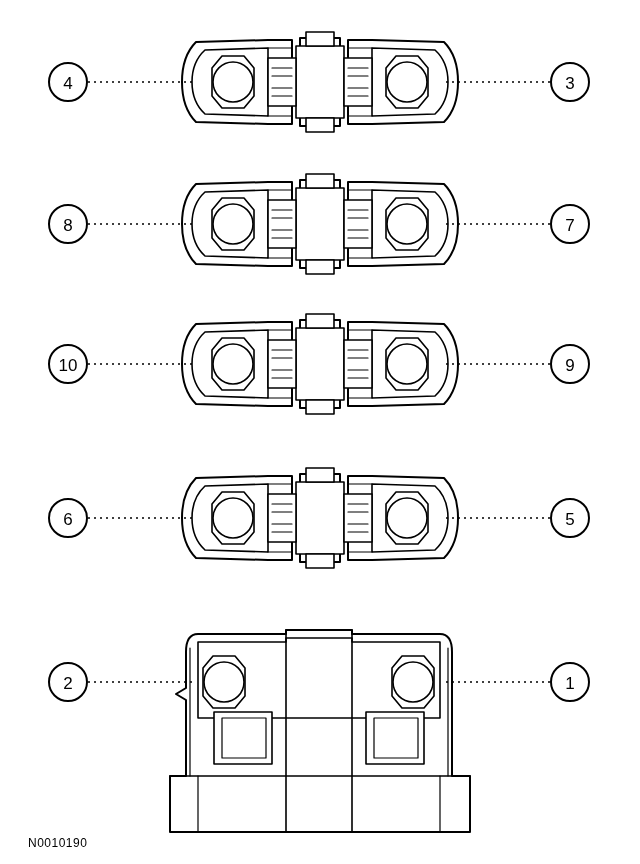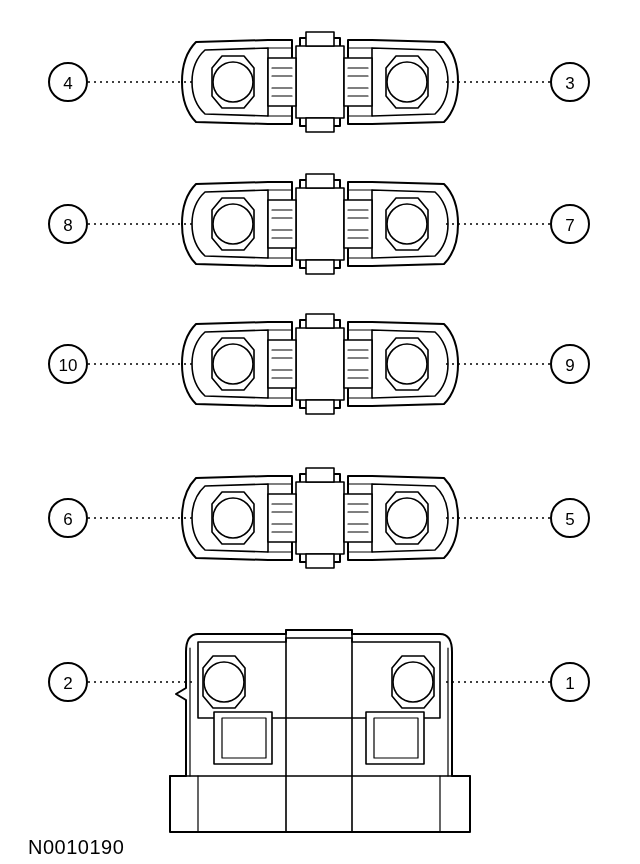--- a/index.html
+++ b/index.html
@@ -29,21 +29,21 @@
     font-size: 17px;
     fill: #000000;
     text-anchor: middle;
     dominant-baseline: central;
   }
   .figure-code {
     position: absolute;
     left: 28px;
     top: 836px;
     font-family: "Liberation Sans", sans-serif;
-    font-size: 20px;
+    font-size: 12px;
     color: #000000;
     letter-spacing: 0.5px;
   }
 </style>
 </head>
 <body>
 
 <div id="page">
 
   <svg id="diagram-svg" viewBox="0 0 640 864">

